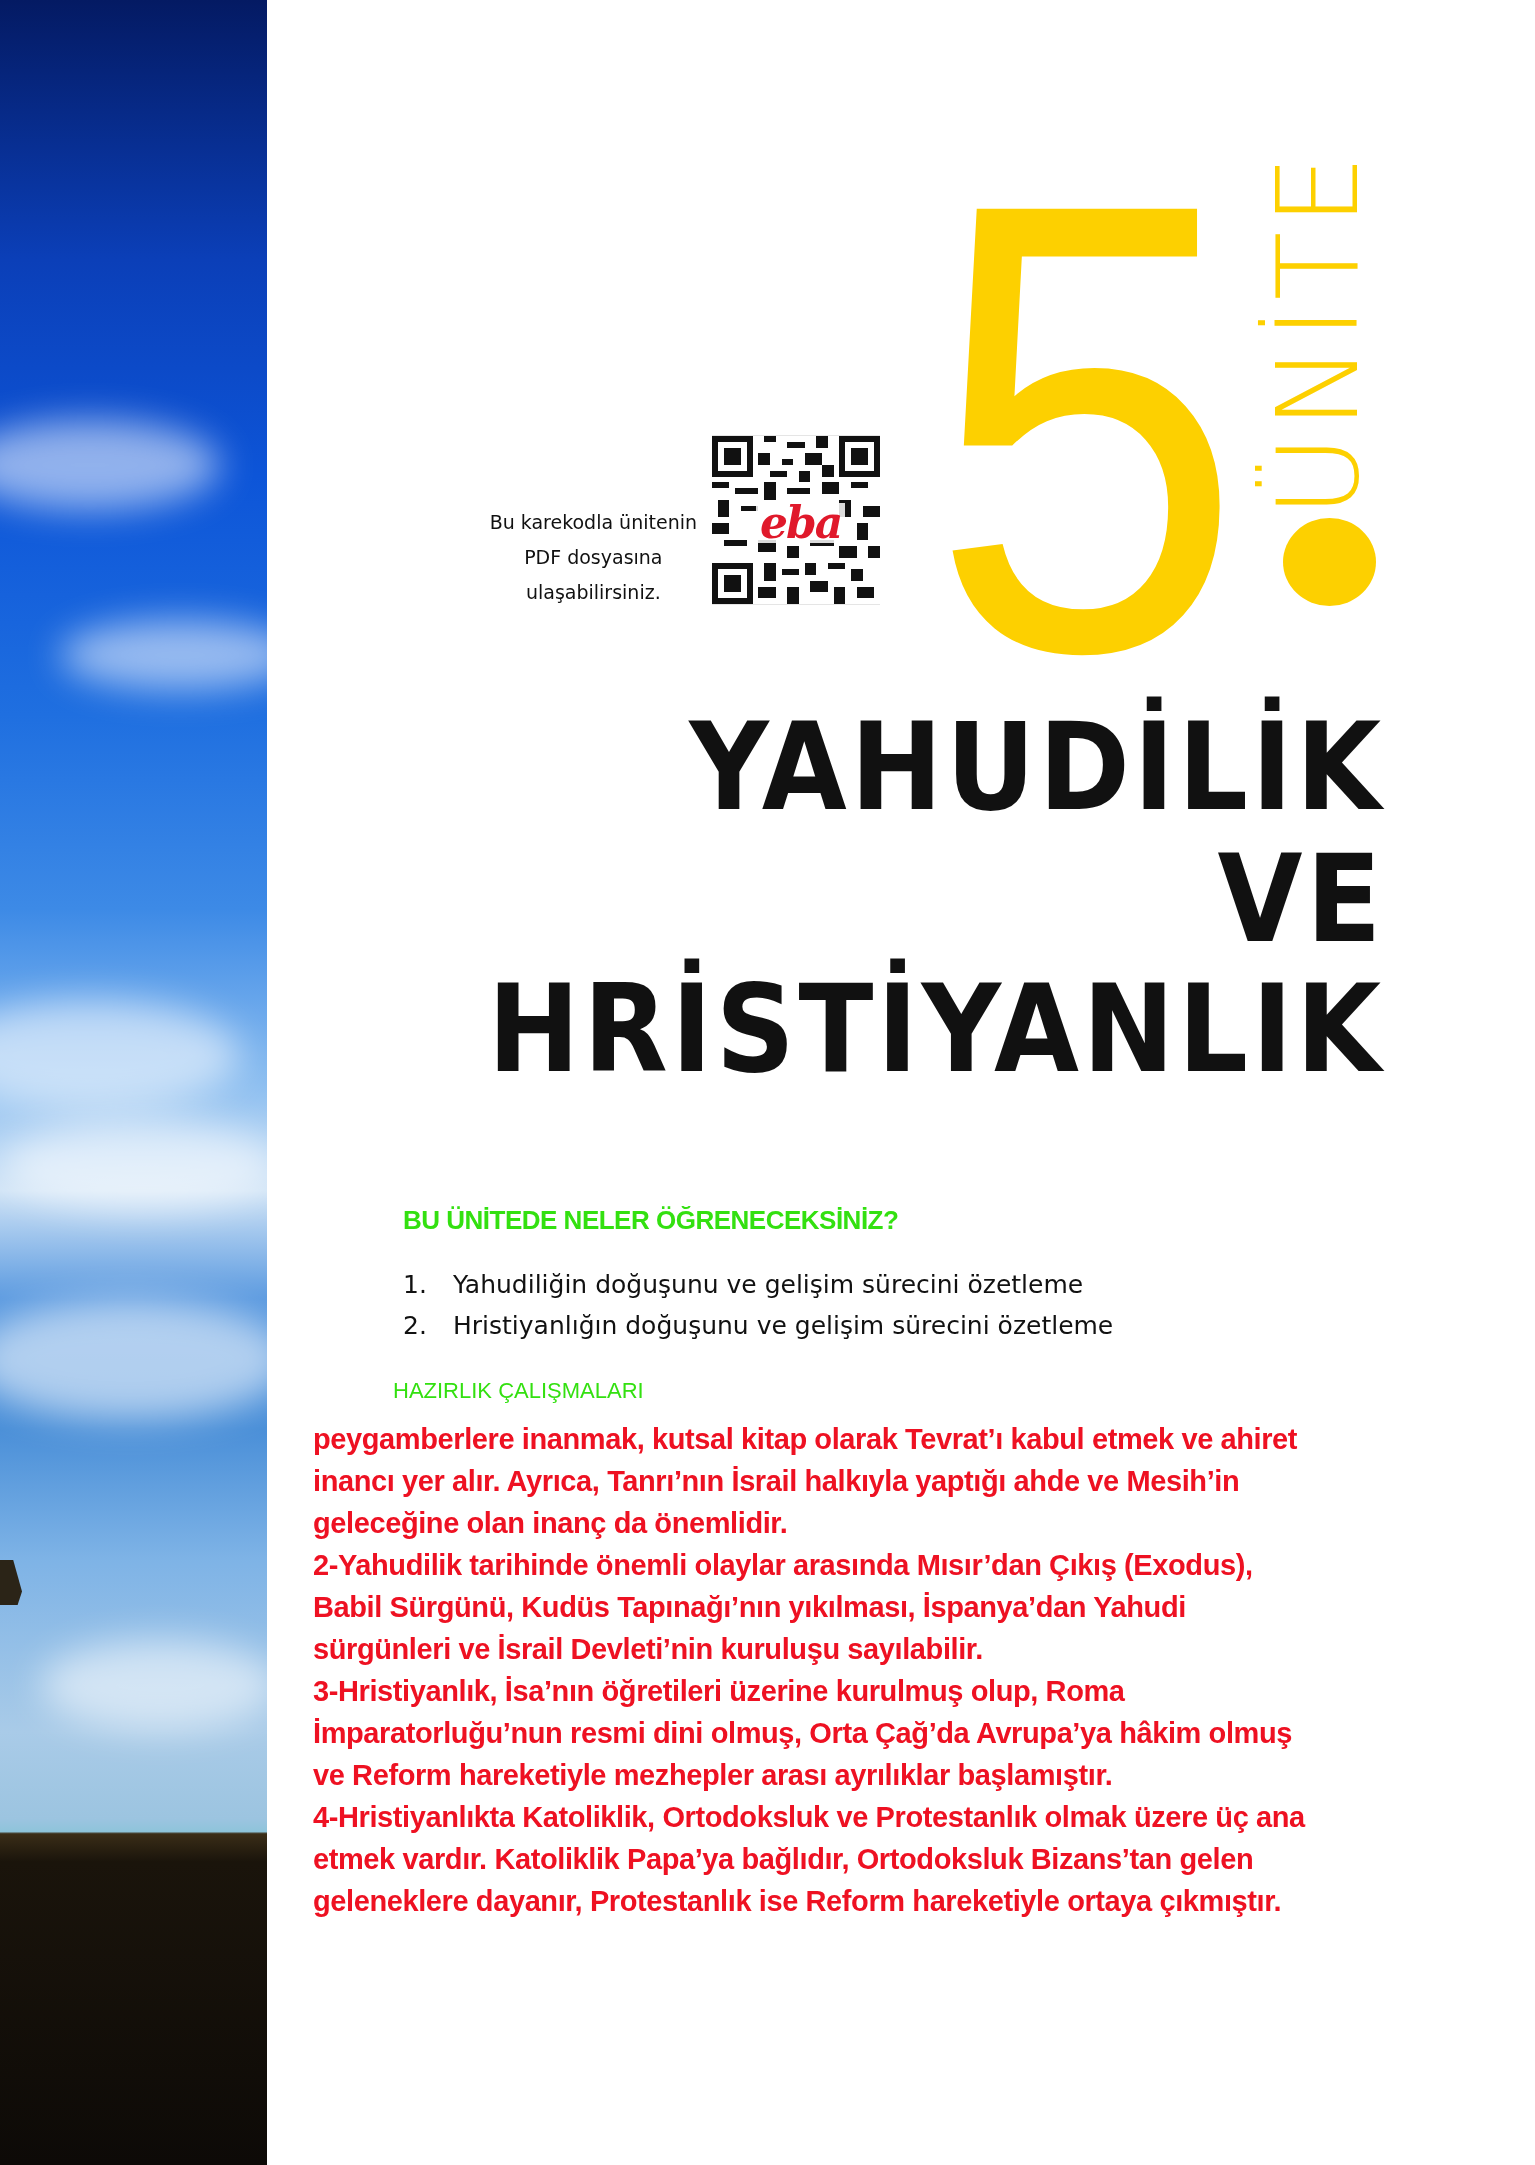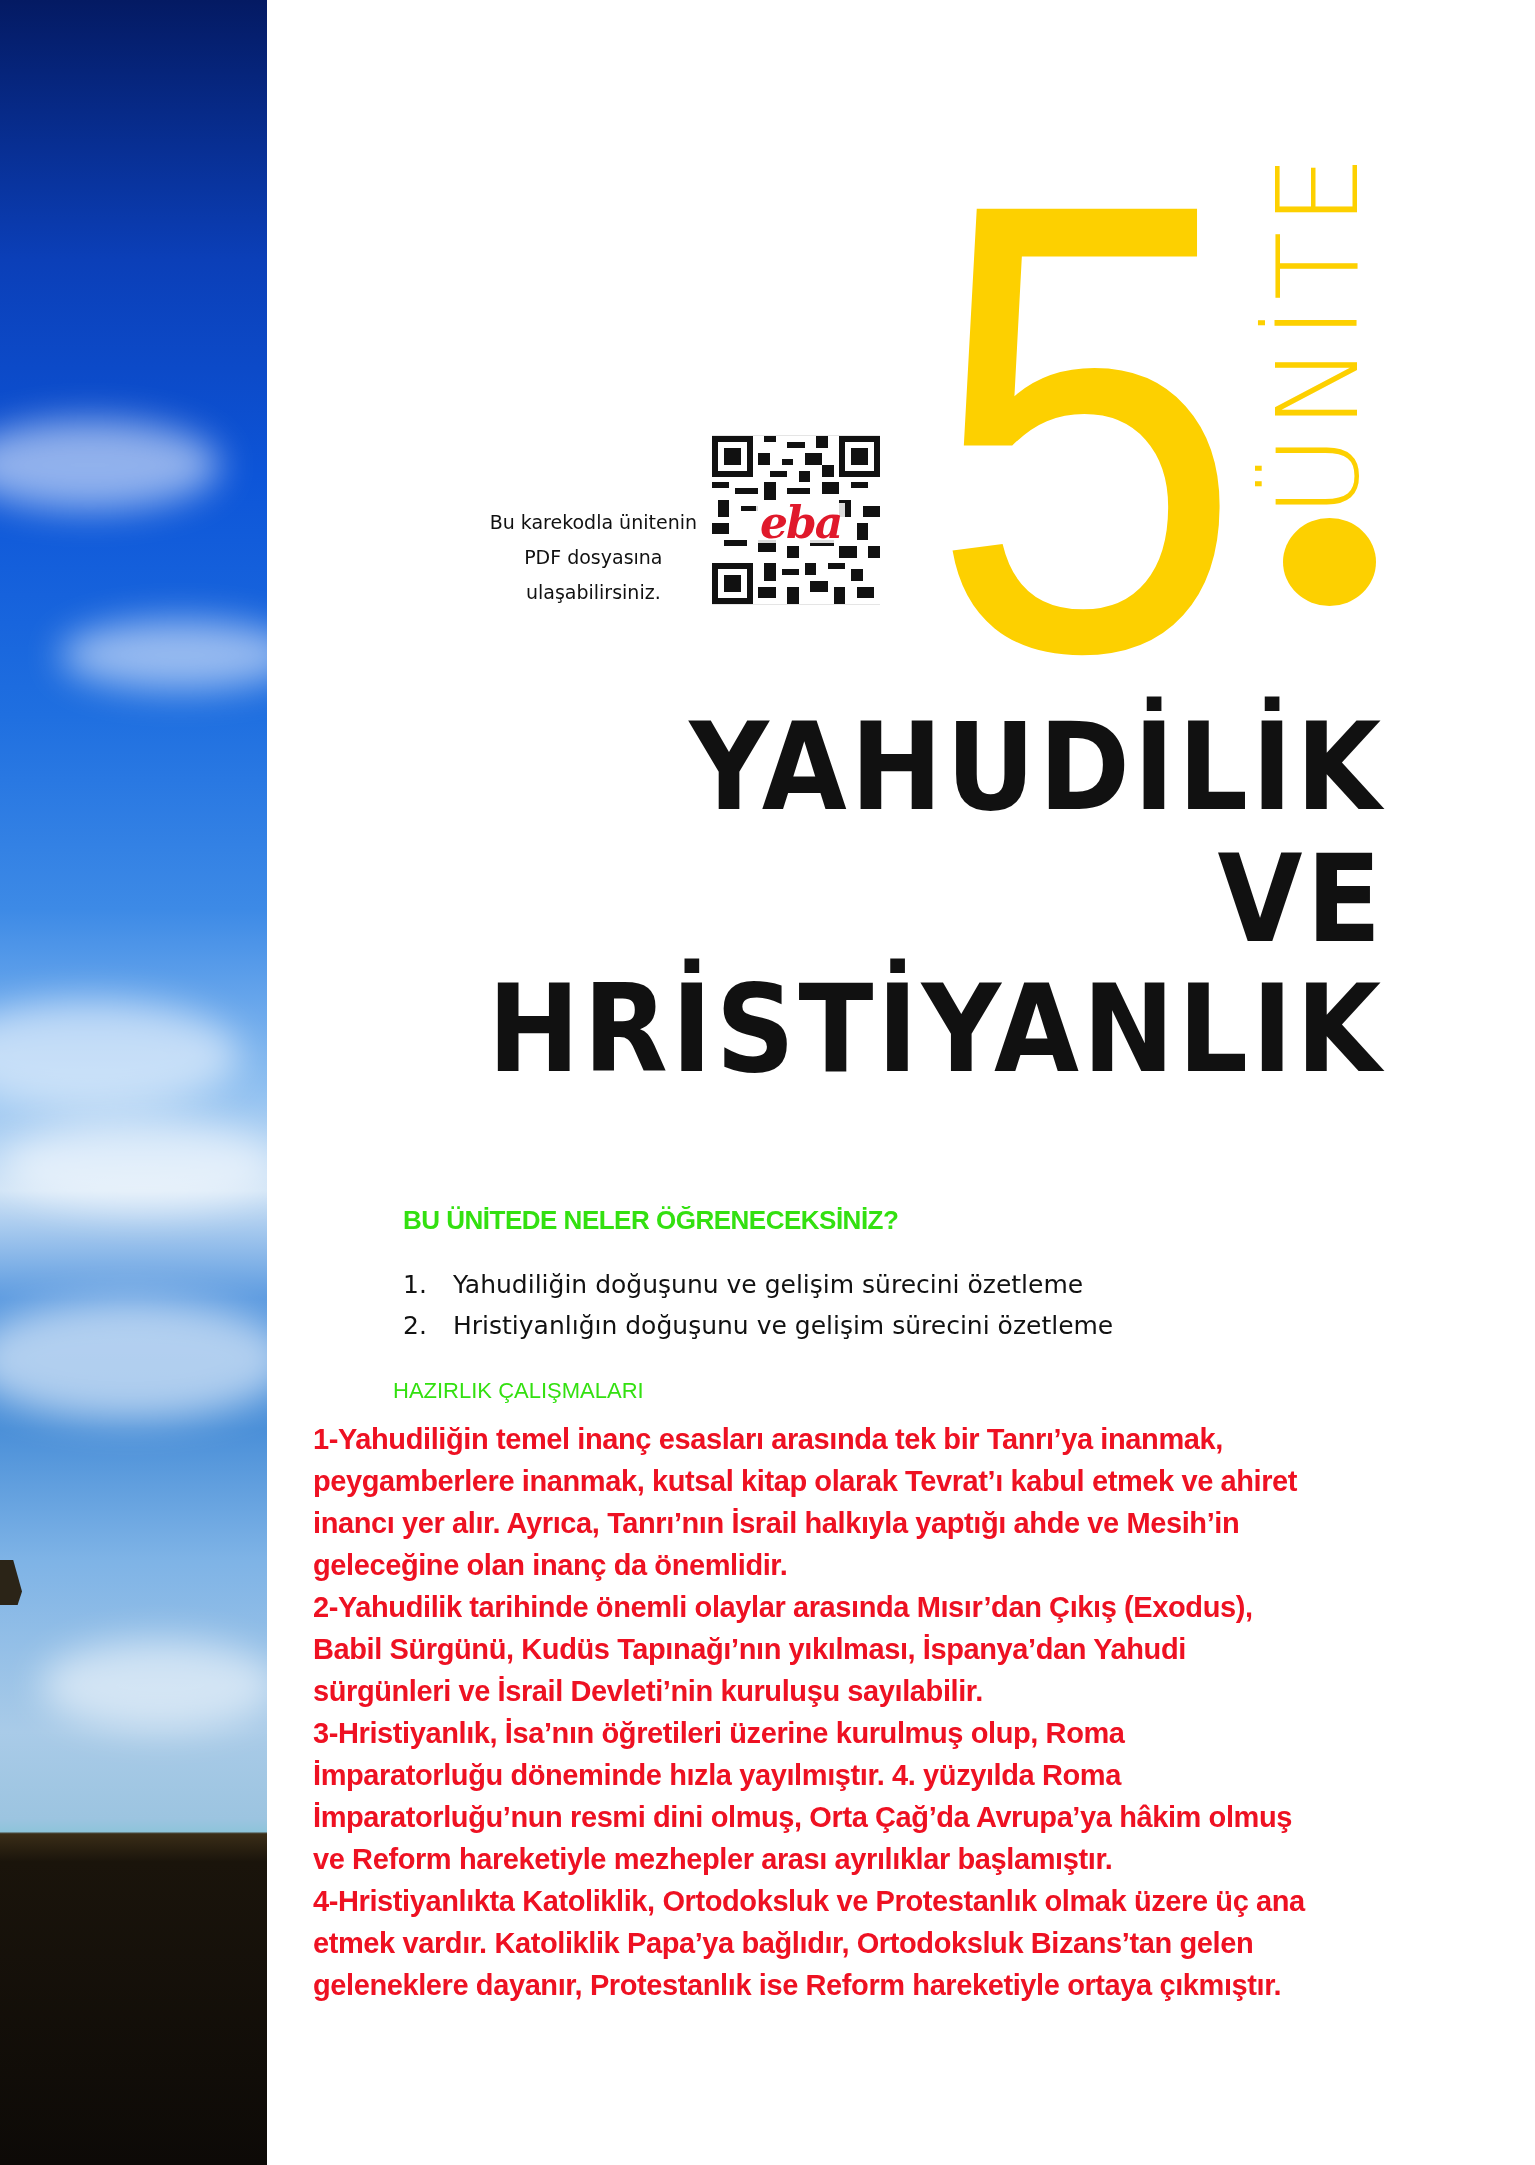--- a/index.html
+++ b/index.html
@@ -169,27 +169,25 @@
     <span>Yahudiliğin doğuşunu ve gelişim sürecini özetleme</span>
   </li>
   <li>
     <span class="num">2.</span>
     <span>Hristiyanlığın doğuşunu ve gelişim sürecini özetleme</span>
   </li>
 </ul>
 
 <div class="prep-heading">HAZIRLIK ÇALIŞMALARI</div>
 <div class="prep-body">
-  <span class="line">1-Yahudiliğin temel inanç esasları arasında tek bir Tanrı’ya inanmak,</span>
   <span class="line">peygamberlere inanmak, kutsal kitap olarak Tevrat’ı kabul etmek ve ahiret</span>
   <span class="line">inancı yer alır. Ayrıca, Tanrı’nın İsrail halkıyla yaptığı ahde ve Mesih’in</span>
   <span class="line">geleceğine olan inanç da önemlidir.</span>
   <span class="line">2-Yahudilik tarihinde önemli olaylar arasında Mısır’dan Çıkış (Exodus),</span>
   <span class="line">Babil Sürgünü, Kudüs Tapınağı’nın yıkılması, İspanya’dan Yahudi</span>
   <span class="line">sürgünleri ve İsrail Devleti’nin kuruluşu sayılabilir.</span>
   <span class="line">3-Hristiyanlık, İsa’nın öğretileri üzerine kurulmuş olup, Roma</span>
-  <span class="line">İmparatorluğu döneminde hızla yayılmıştır. 4. yüzyılda Roma</span>
   <span class="line">İmparatorluğu’nun resmi dini olmuş, Orta Çağ’da Avrupa’ya hâkim olmuş</span>
   <span class="line">ve Reform hareketiyle mezhepler arası ayrılıklar başlamıştır.</span>
   <span class="line">4-Hristiyanlıkta Katoliklik, Ortodoksluk ve Protestanlık olmak üzere üç ana</span>
   <span class="line">etmek vardır. Katoliklik Papa’ya bağlıdır, Ortodoksluk Bizans’tan gelen</span>
   <span class="line">geleneklere dayanır, Protestanlık ise Reform hareketiyle ortaya çıkmıştır.</span>
 </div>
 
 </body></html>

